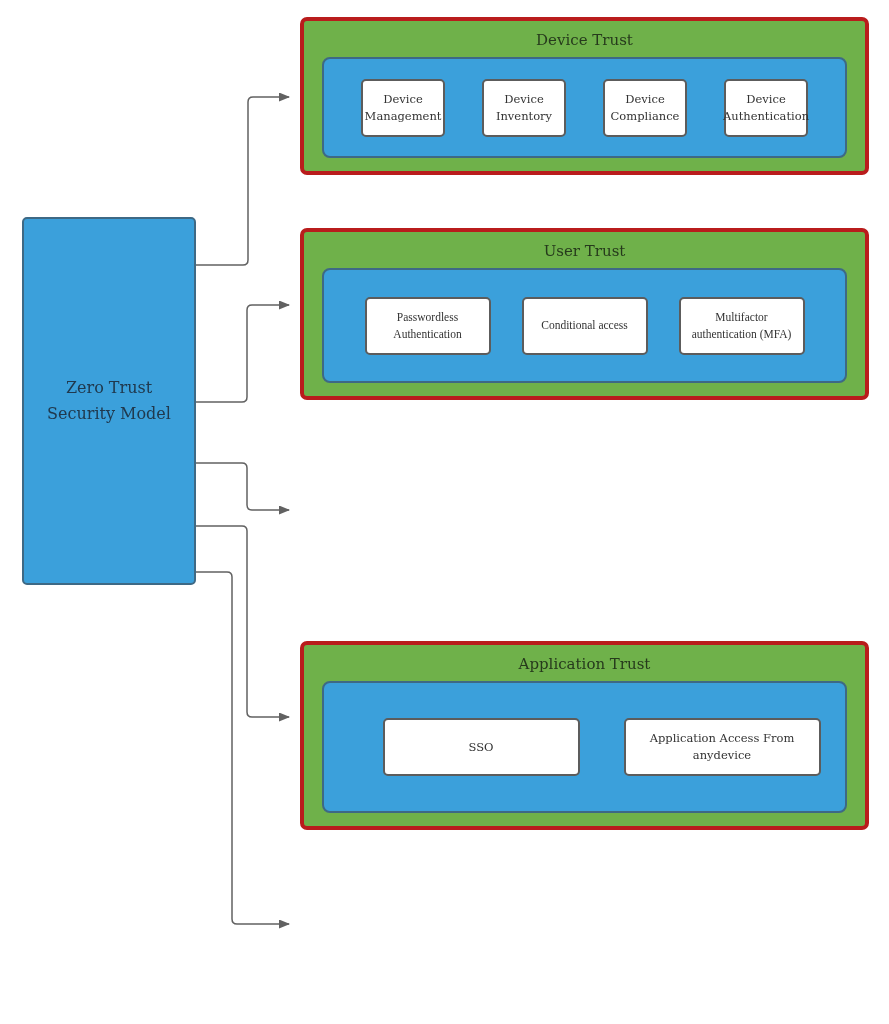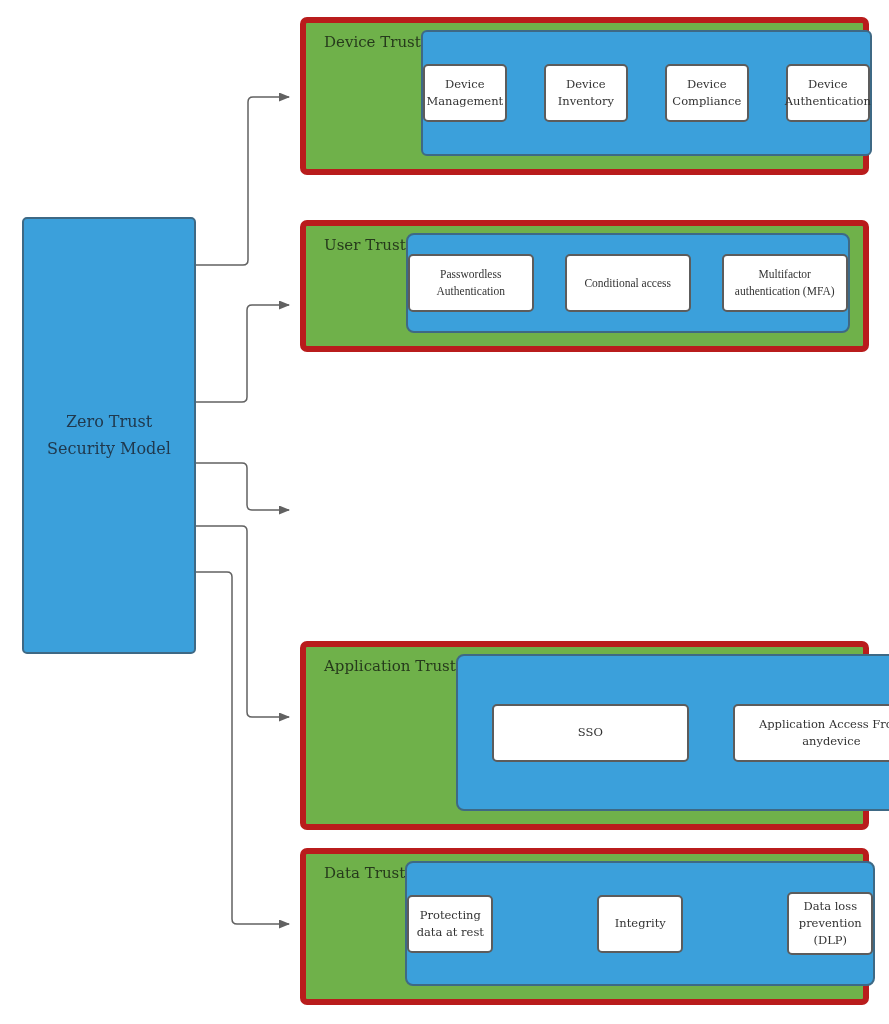--- a/index.html
+++ b/index.html
@@ -21,48 +21,48 @@
     top: 0;
     width: 889px;
     height: 1024px;
     pointer-events: none;
   }
   .root-node {
     position: absolute;
     left: 22px;
     top: 217px;
     width: 174px;
-    height: 437px;
+    height: 368px;
     box-sizing: border-box;
     background: #3BA0DB;
     border: 2px solid #3E6985;
     border-radius: 5px;
     display: flex;
     align-items: center;
     justify-content: center;
     text-align: center;
     font-size: 16px;
     line-height: 1.65;
     color: #20394E;
     padding: 0 6px;
   }
   .section {
     position: absolute;
     left: 300px;
     width: 569px;
     box-sizing: border-box;
     background: #6FB14A;
-    border: 6px solid #b91c1c;
+    border: 4px solid #b91c1c;
     border-radius: 7px;
     display: flex;
-    flex-direction: row;
+    flex-direction: column;
     padding: 7px 18px 13px 18px;
   }
   .sec-0 { top: 17px;  height: 158px; }
-  .sec-1 { top: 220px; height: 132px; }
+  .sec-1 { top: 228px; height: 172px; }
   .sec-2 { top: 434px; height: 153px; }
   .sec-3 { top: 641px; height: 189px; }
   .sec-4 { top: 848px; height: 157px; }
   .section-title {
     text-align: center;
     font-size: 15px;
     color: #263A1C;
     height: 25px;
     line-height: 25px;
     margin-bottom: 4px;
@@ -86,21 +86,21 @@
     min-height: 58px;
     display: flex;
     align-items: center;
     justify-content: center;
     text-align: center;
     font-size: 11.5px;
     line-height: 1.45;
     color: #333333;
     padding: 4px 4px;
   }
-  .sec-0 .tray { gap: 37px; border-radius: 6px; }
+  .sec-0 .tray { gap: 37px; }
   .sec-0 .card { width: 84px; }
   .sec-1 .tray { gap: 31px; font-family: Liberation Serif, serif; }
   .sec-1 .card { width: 126px; }
   .sec-2 .tray { gap: 29px; }
   .sec-2 .card { width: 95px; }
   .sec-2 .card:first-child { width: 116px; }
   .sec-3 .tray { gap: 44px; padding-left: 34px; }
   .sec-3 .card { width: 197px; }
   .sec-4 .tray { gap: 104px; }
   .sec-4 .card { width: 86px; }
@@ -168,28 +168,14 @@
     <div class="tray">
       <div class="card">
         <span>SSO</span>
       </div>
       <div class="card">
         <span>Application Access From anydevice</span>
       </div>
     </div>
   </div>
 
-  <div class="section sec-4">
-    <div class="section-title">Data Trust</div>
-    <div class="tray">
-      <div class="card">
-        <span>Protecting data at rest</span>
-      </div>
-      <div class="card">
-        <span>Integrity</span>
-      </div>
-      <div class="card">
-        <span>Data loss prevention (DLP)</span>
-      </div>
-    </div>
-  </div>
 
 </div>
 
 </body></html>

